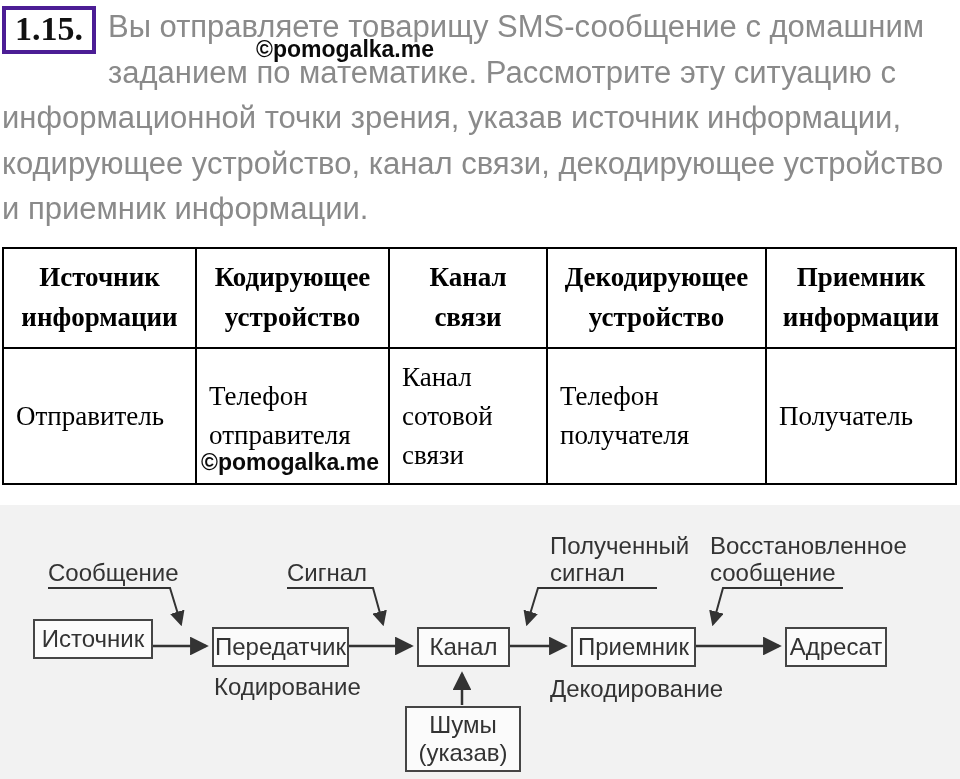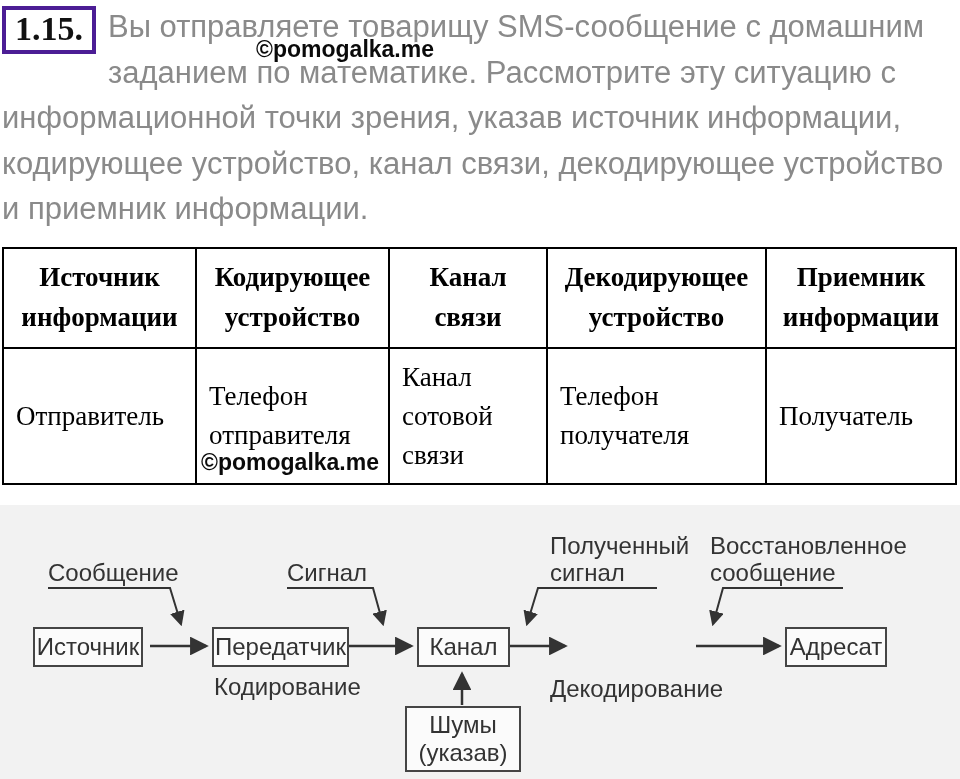--- a/index.html
+++ b/index.html
@@ -127,23 +127,24 @@
       <path d="M696,141 H779" stroke="#333" stroke-width="2.5" fill="none" marker-end="url(#arr)"></path>
 
       <path d="M462,200 V169" stroke="#333" stroke-width="2.5" fill="none" marker-end="url(#arr)"></path>
 
       <path d="M48,83 L170,83 L181,119" stroke="#333" stroke-width="2" fill="none" marker-end="url(#arr)"></path>
       <path d="M287,83 L373,83 L383,119" stroke="#333" stroke-width="2" fill="none" marker-end="url(#arr)"></path>
       <path d="M657,83 L538,83 L527,119" stroke="#333" stroke-width="2" fill="none" marker-end="url(#arr)"></path>
       <path d="M843,83 L723,83 L713,119" stroke="#333" stroke-width="2" fill="none" marker-end="url(#arr)"></path>
     </svg>
 
-    <div class="dbox" style="left:33px;  top:122px; width:110px; height:40px;">Источник</div>
+    <div class="dbox" style="left:33px;  top:114px; width:120px; height:40px;">Источник</div>
     <div class="dbox" style="left:212px; top:122px; width:137px; height:40px;">Передатчик</div>
     <div class="dbox" style="left:417px; top:122px; width:93px;  height:40px;">Канал</div>
+    <div class="dbox" style="left:571px; top:122px; width:125px; height:40px;">Приемник</div>
     <div class="dbox" style="left:785px; top:122px; width:102px; height:40px;">Адресат</div>
     <div class="dbox" style="left:405px; top:201px; width:116px; height:66px;">Шумы (указав)</div>
 
     <div class="dlabel" style="left:48px;  top:54px;">Сообщение</div>
     <div class="dlabel" style="left:287px; top:54px;">Сигнал</div>
     <div class="dlabel" style="left:537px; top:27px; width:135px;margin-left:13px;">Полученный сигнал</div>
     <div class="dlabel" style="left:710px; top:27px; width:195px;">Восстановленное сообщение</div>
     <div class="dlabel" style="left:214px; top:168px;">Кодирование</div>
     <div class="dlabel" style="left:550px; top:170px;">Декодирование</div>
   </div>

